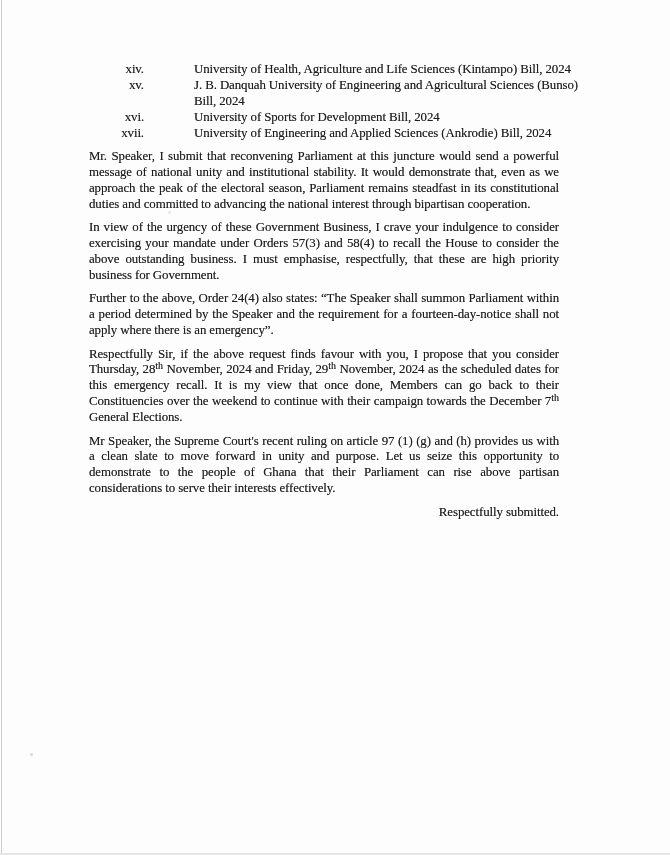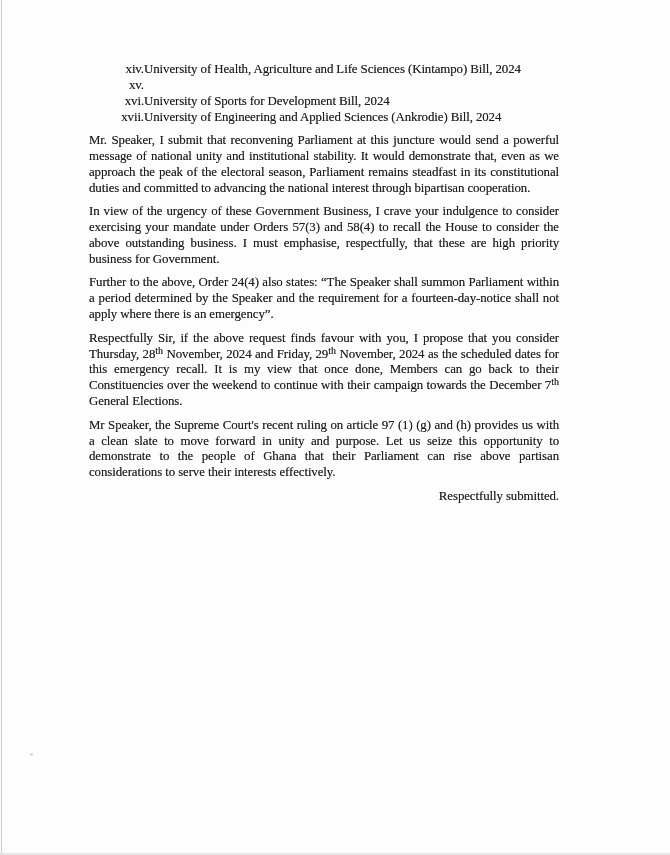--- a/index.html
+++ b/index.html
@@ -40,27 +40,27 @@
   }
   .speck-1 { left: 30px; top: 753px; }
   .speck-2 { left: 168px; top: 211px; opacity: .6; }
   .content {
     position: absolute;
     left: 89px;
     top: 62px;
     width: 470px;
   }
   .bill-list { margin-bottom: 2px; }
-  .list-row { display: flex; }
+  .list-row { display: flex; gap: 44px; }
   .list-num {
     flex: none;
     width: 55px;
     text-align: right;
   }
-  .list-text { margin-left: 0; }
+  .list-text { margin-left: 6px; }
   .list-line { white-space: nowrap; }
   .para {
     margin: 7.5px 0 0 0;
     text-align: justify;
   }
   .para.first { }
   .para.closing { text-align: right; }
   .seg-italic { font-style: italic; }
   .seg-sup {
     font-size: 10px;
@@ -82,20 +82,24 @@
 
     <div class="bill-list">
       <div class="list-row">
         <span class="list-num">xiv.</span>
         <span class="list-text">
             <div class="list-line">University of Health, Agriculture and Life Sciences (Kintampo) Bill, 2024</div>
           </span>
       </div>
       <div class="list-row">
         <span class="list-num">xv.</span>
+        <span class="list-text">
+            <div class="list-line">J. B. Danquah University of Engineering and Agricultural Sciences (Bunso)</div>
+            <div class="list-line">Bill, 2024</div>
+          </span>
       </div>
       <div class="list-row">
         <span class="list-num">xvi.</span>
         <span class="list-text">
             <div class="list-line">University of Sports for Development Bill, 2024</div>
           </span>
       </div>
       <div class="list-row">
         <span class="list-num">xvii.</span>
         <span class="list-text">

